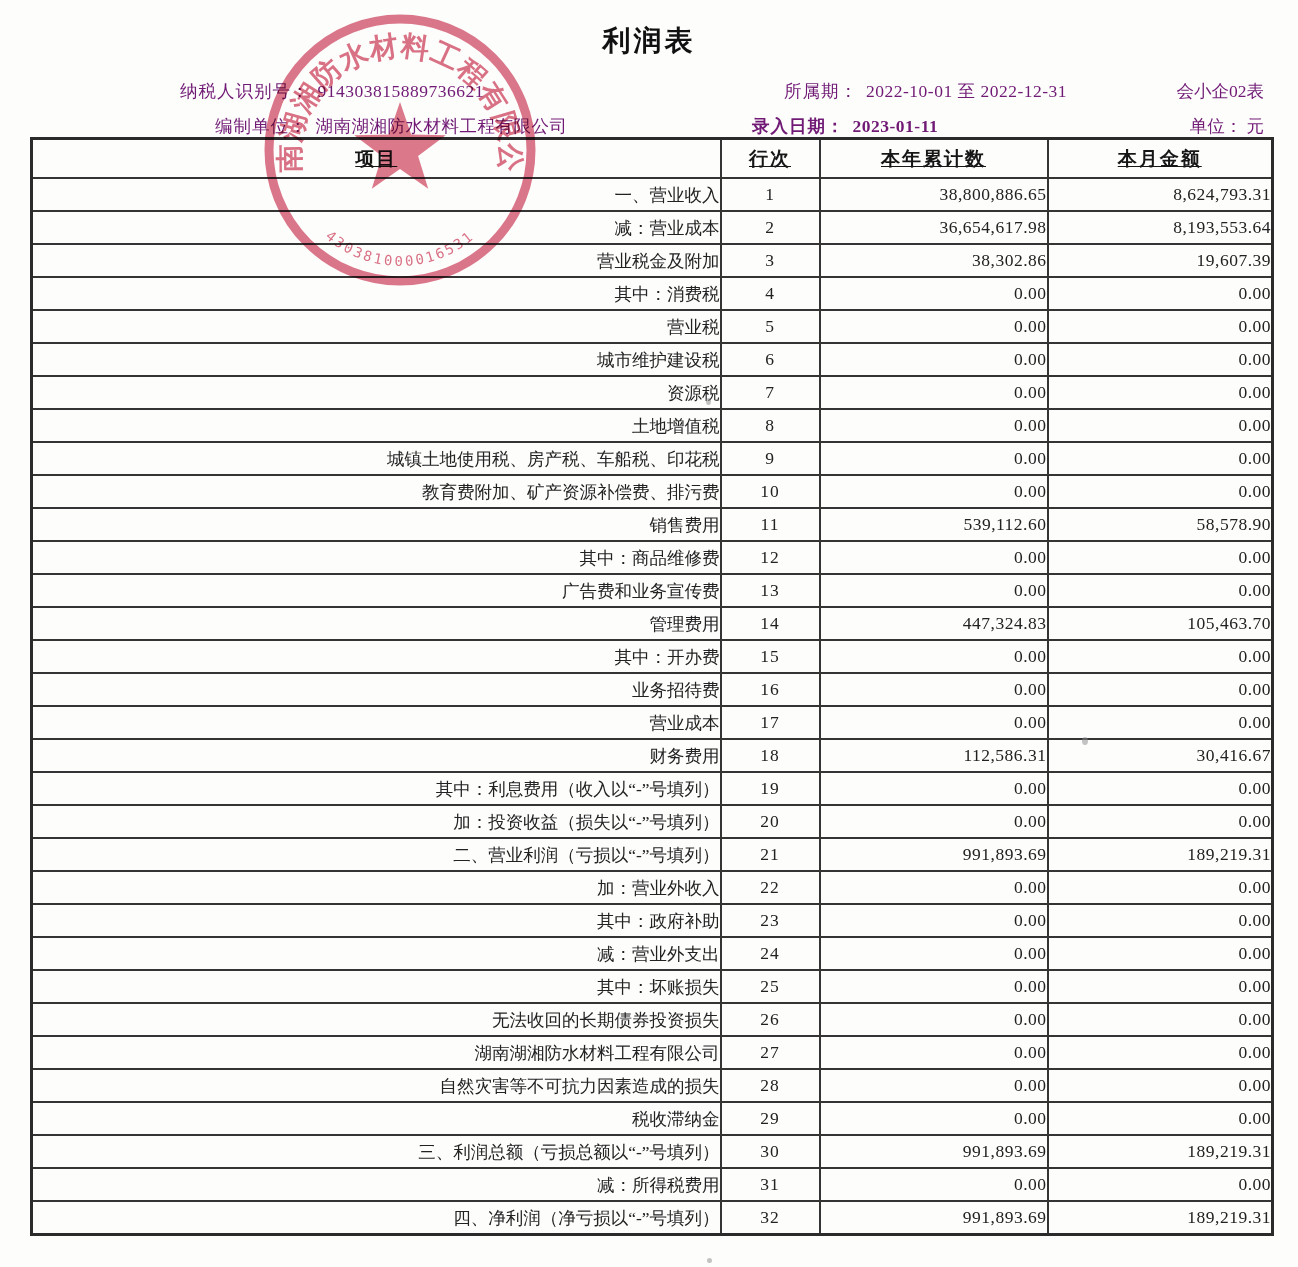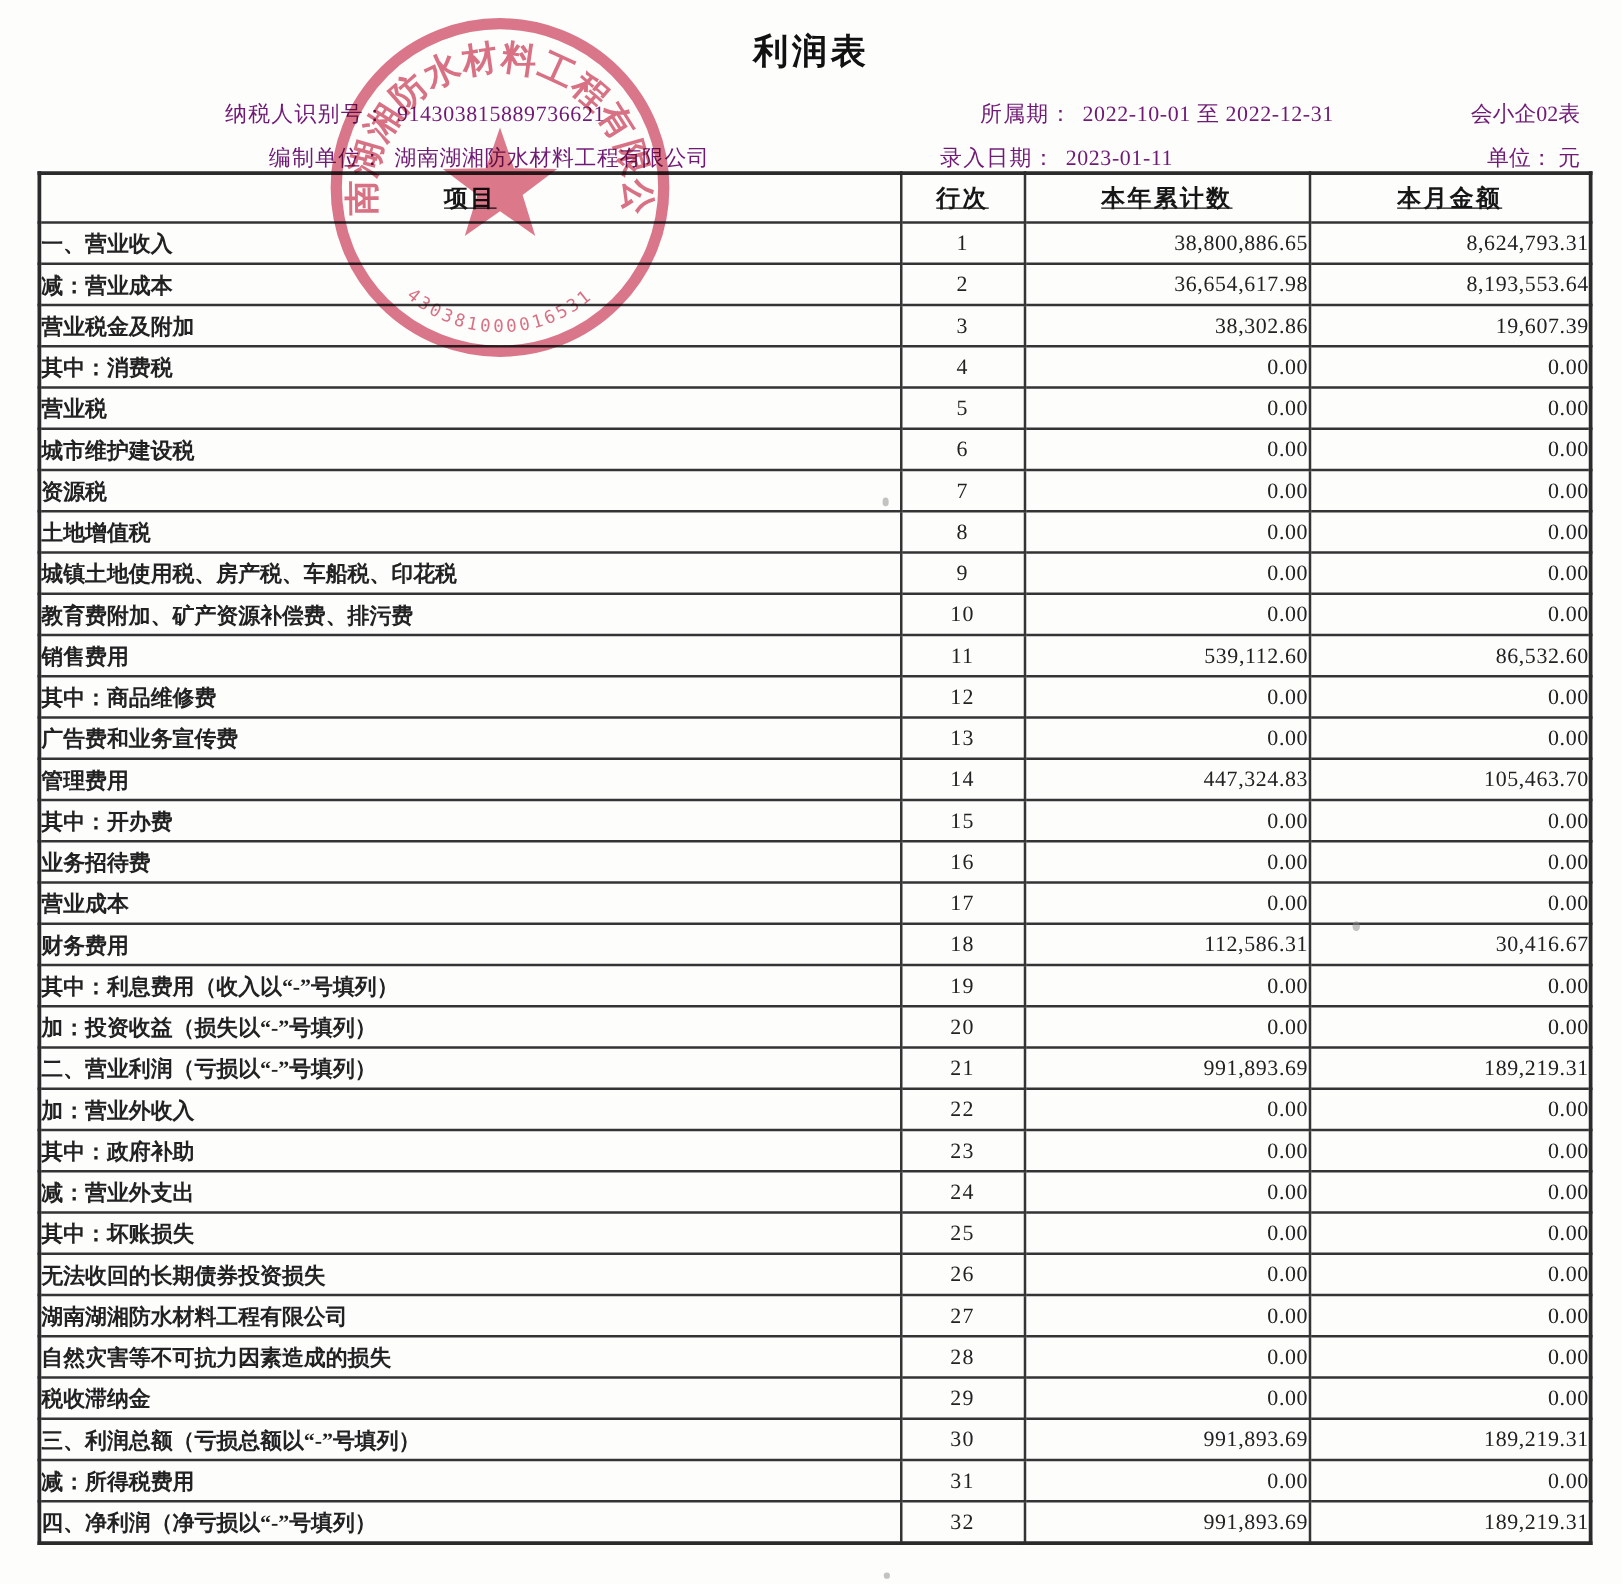--- a/index.html
+++ b/index.html
@@ -22,21 +22,21 @@
   }
 
   
   .meta{position:absolute;font-size:17.5px;color:#701a75;white-space:nowrap;}
   .meta .lbl{letter-spacing:1px;}
   .meta .val{margin-left:8px;letter-spacing:0.5px;}
   .m-taxpayer{top:79px;left:180px;}
   .m-period{top:79px;left:784px;}
   .m-formcode{top:79px;right:34px;}
   .m-prepared{top:114px;left:215px;text-align:right;}
-  .m-entry{top:114px;left:752px;}
+  .m-entry{top:114px;left:752px;font-weight:bold;}
   .m-unit{top:114px;right:34px;}
 
   
   table.profit{
     position:absolute;left:30px;top:137px;
     width:1241px;
     border-collapse:collapse;
     table-layout:fixed;
     background:transparent;
   }
@@ -51,21 +51,21 @@
   table.profit thead th{
     height:37px;
     font-weight:700;
     font-size:19px;
     text-align:center;
     letter-spacing:2px;
     color:#161616;
     text-decoration:underline;
   }
   table.profit tbody td{height:31px;color:#222;}
-  td.item{text-align:left;font-weight:bold;}
+  td.item{text-align:right;}
   td.line{text-align:center;letter-spacing:1px;}
   td.num{text-align:right;padding-right:8px;letter-spacing:0.5px;}
   .ind-0{padding-left:8px;}
   .ind-1{padding-left:47px;}
   .ind-2{padding-left:73px;}
   .ind-3{padding-left:111px;}
   .ind-4{padding-left:137px;}
 
   
   .seal{
@@ -175,21 +175,21 @@
         <tr>
           <td class="item ind-2">教育费附加、矿产资源补偿费、排污费</td>
           <td class="line">10</td>
           <td class="num">0.00</td>
           <td class="num">0.00</td>
         </tr>
         <tr>
           <td class="item ind-1">销售费用</td>
           <td class="line">11</td>
           <td class="num">539,112.60</td>
-          <td class="num">86,532.60</td>
+          <td class="num">58,578.90</td>
         </tr>
         <tr>
           <td class="item ind-1">其中：商品维修费</td>
           <td class="line">12</td>
           <td class="num">0.00</td>
           <td class="num">0.00</td>
         </tr>
         <tr>
           <td class="item ind-2">广告费和业务宣传费</td>
           <td class="line">13</td>

